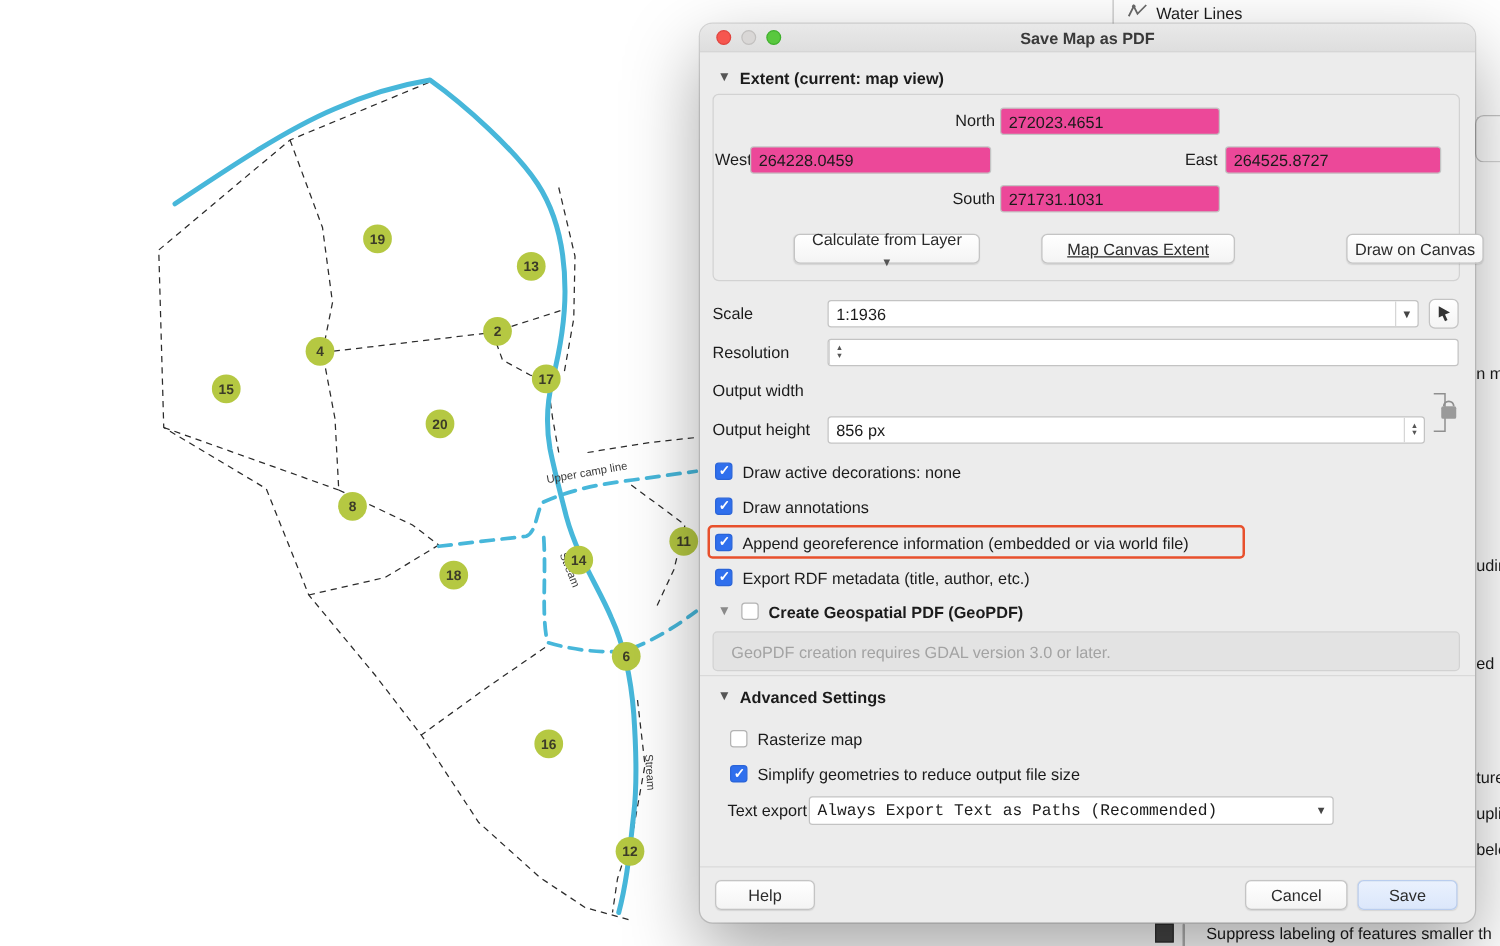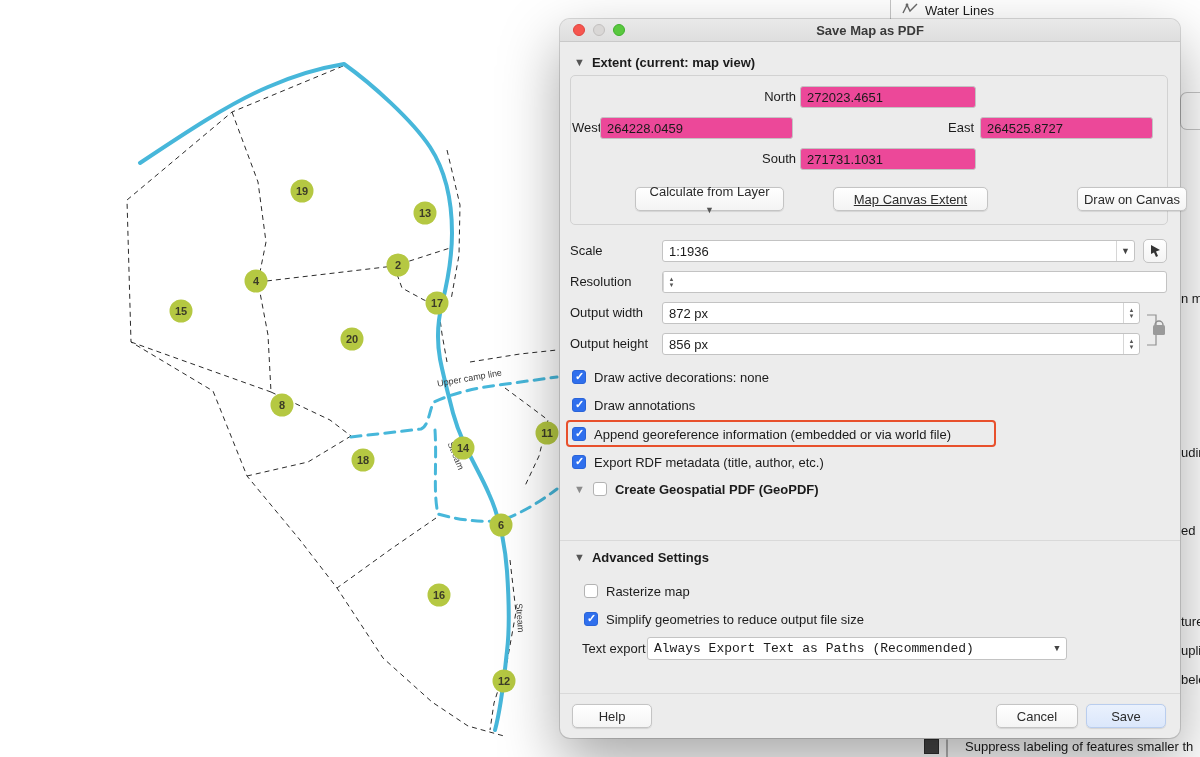--- a/index.html
+++ b/index.html
@@ -238,27 +238,20 @@
 
     <span class="flabel" style="left:10px; top:252px;">Resolution</span>
     <div class="field" style="left:102px; top:252px; width:505px;">
       <span class="stepper">
           <span>▲</span>
           <span>▼</span>
         </span>
     </div>
 
     <span class="flabel" style="left:10px; top:283px;">Output width</span>
-    <div class="field" style="left:102px; top:283px; width:478px;">
-      <span class="val">872 px</span>
-      <span class="stepper">
-          <span>▲</span>
-          <span>▼</span>
-        </span>
-    </div>
 
     <span class="flabel" style="left:10px; top:314px;">Output height</span>
     <div class="field" style="left:102px; top:314px; width:478px;">
       <span class="val">856 px</span>
       <span class="stepper">
           <span>▲</span>
           <span>▼</span>
         </span>
     </div>
 
@@ -286,20 +279,23 @@
     <div class="chkrow" style="left:12px; top:432px;">
       <span class="cb checked"></span>
       <span>Export RDF metadata (title, author, etc.)</span>
     </div>
 
     <div class="chkrow" style="left:14px; top:459px;">
       <span class="tri" style="color:#8a8a8a;">▼</span>
       <span class="cb"></span>
       <span class="bold">Create Geospatial PDF (GeoPDF)</span>
     </div>
+    <div class="notebox">
+      <span>GeoPDF creation requires GDAL version 3.0 or later.</span>
+    </div>
 
     <div class="divider" style="top:521px;"></div>
     <div class="sect-head" style="left:14px; top:528px;">
       <span class="tri">▼</span>
       <span>Advanced Settings</span>
     </div>
     <div class="chkrow" style="left:24px; top:561px;">
       <span class="cb"></span>
       <span>Rasterize map</span>
     </div>

